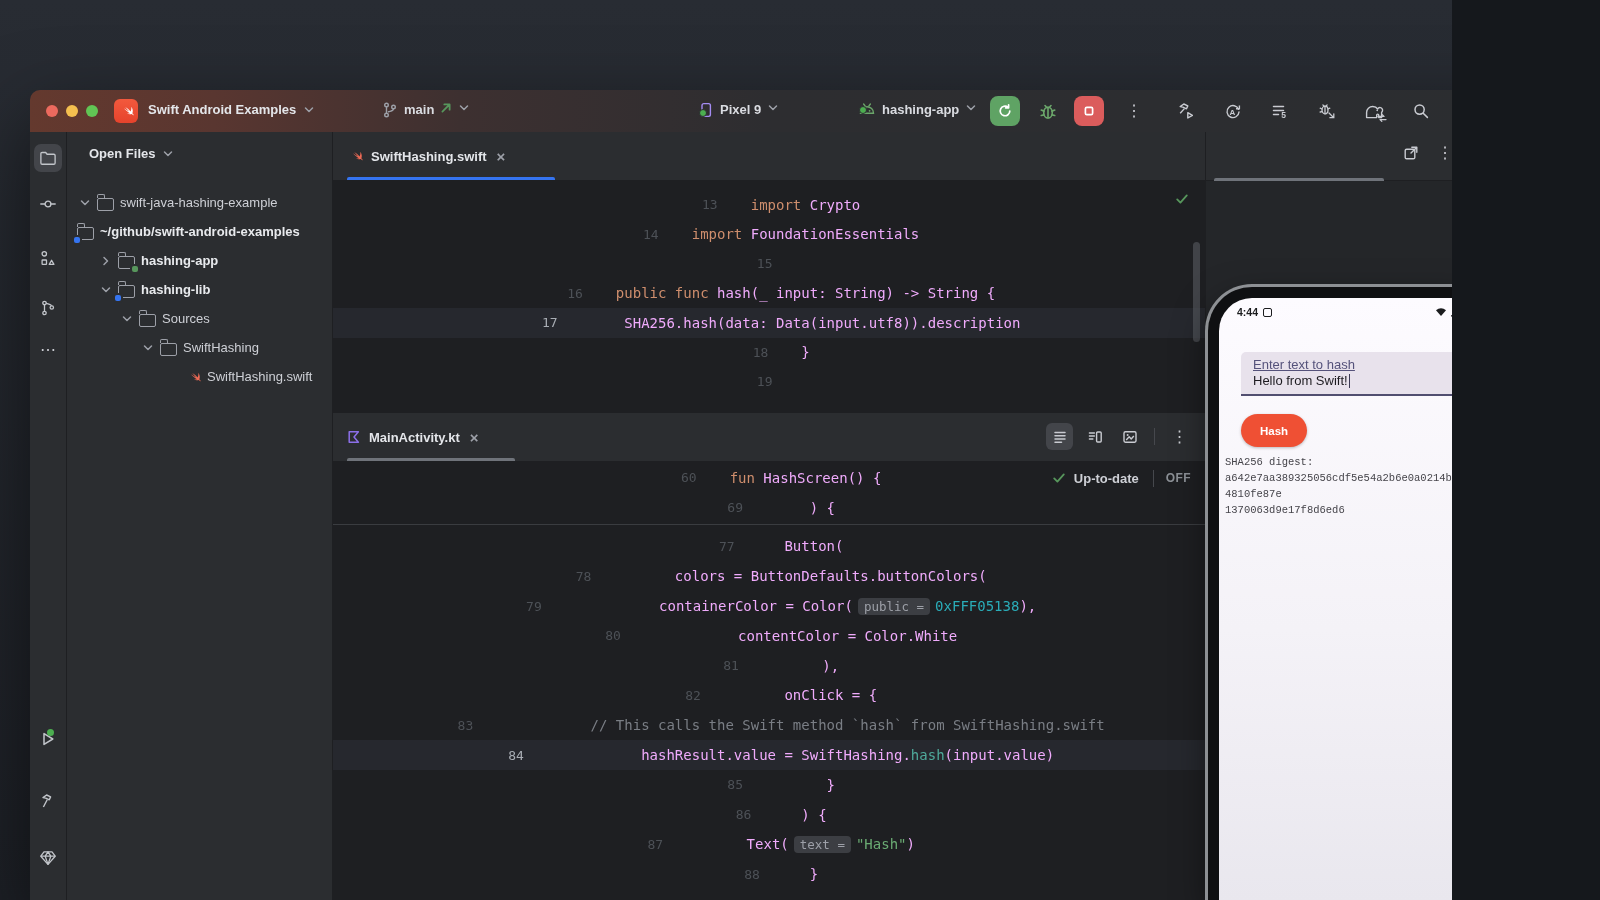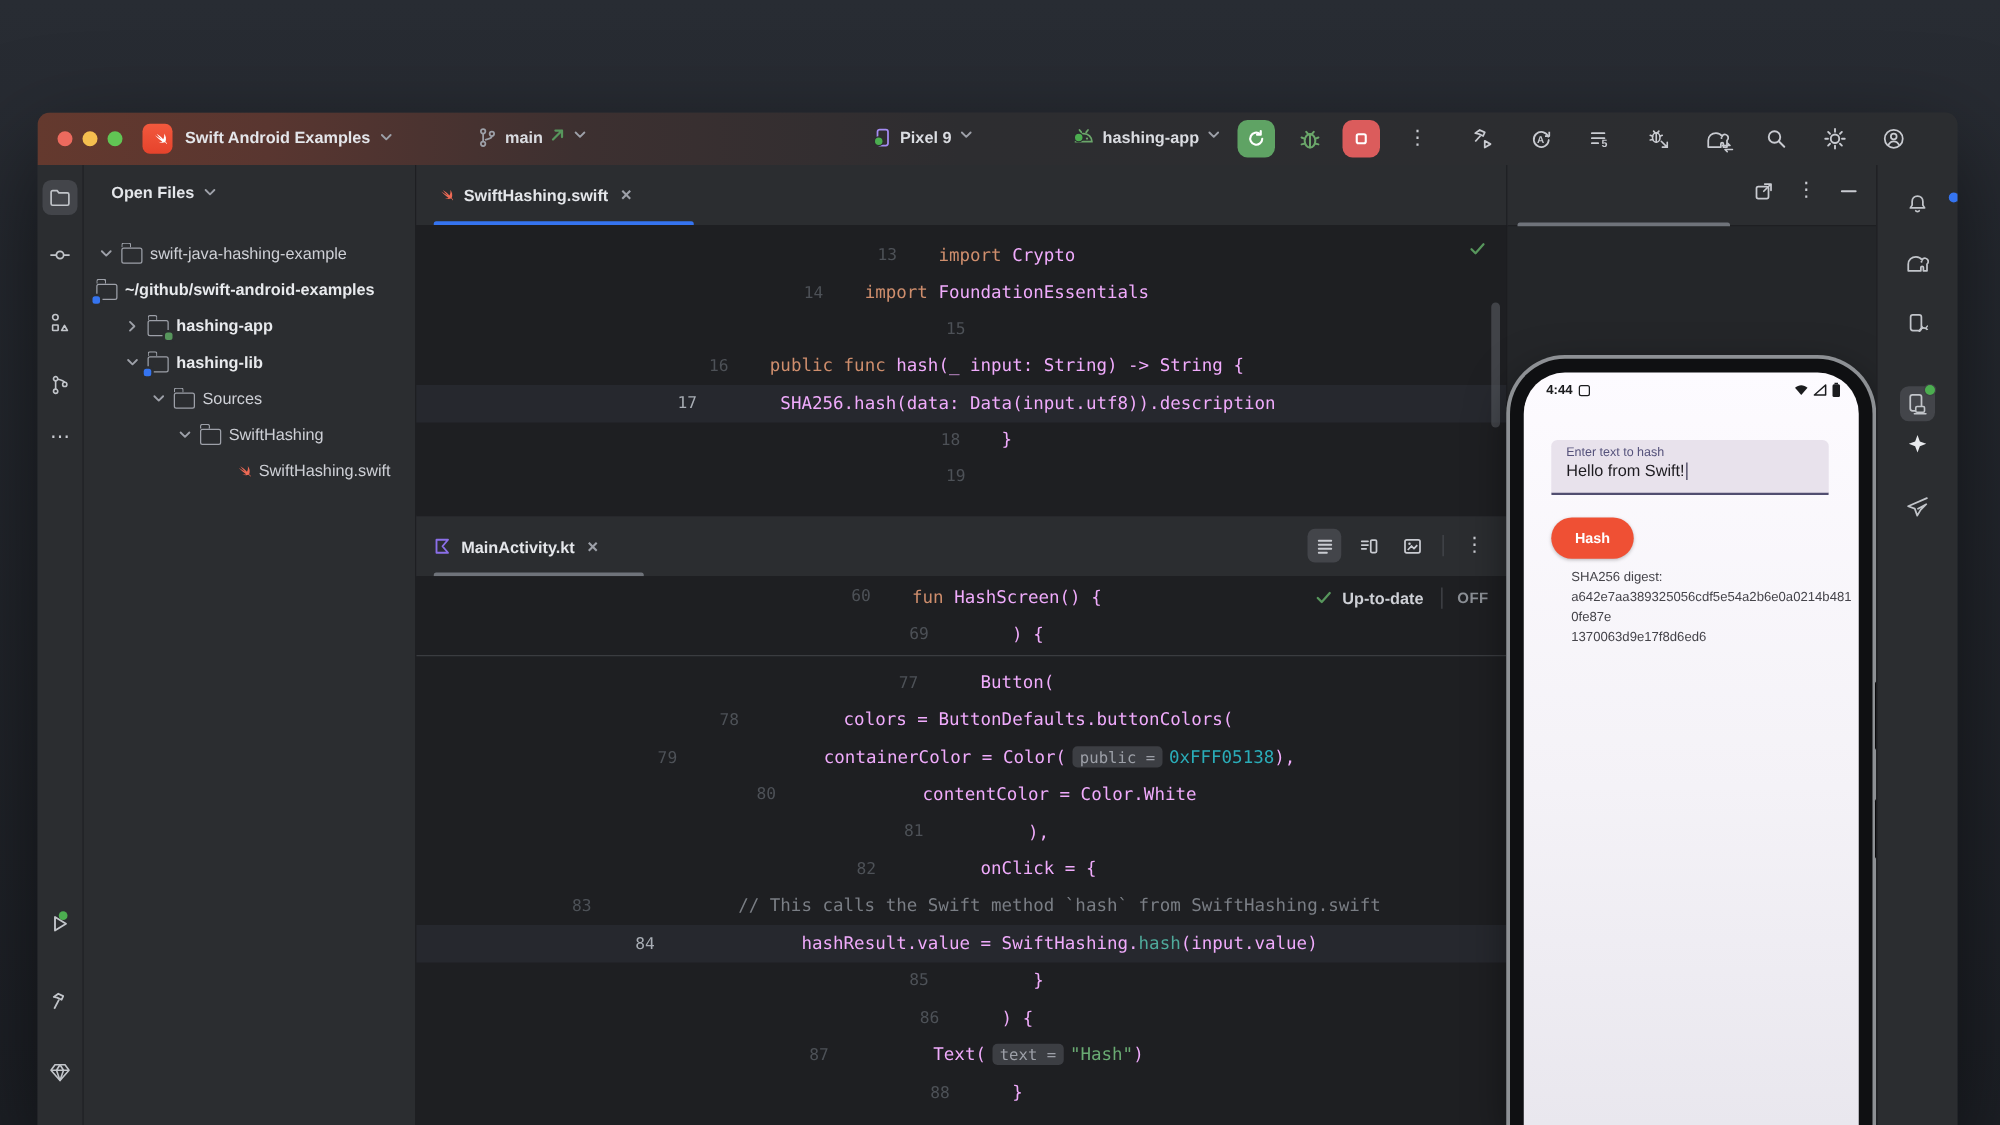--- a/index.html
+++ b/index.html
@@ -1,16 +1,16 @@
 <!DOCTYPE html>
 <html><head>
 <meta charset="utf-8">
 <style>
   html,body{margin:0;padding:0;background:#15181c;}
-  .stage{position:relative;width:1600px;height:900px;overflow:hidden;
+  .stage{position:relative;width:1452px;height:900px;overflow:hidden;
          background:linear-gradient(#282c33,#1d2026);font-family:"Liberation Sans",sans-serif;}
   .window{position:absolute;left:30px;top:90px;width:1536px;height:810px;background:#2b2d30;
           border-radius:10px 10px 0 0;overflow:hidden;box-shadow:0 30px 80px rgba(0,0,0,.55);
           color:#dfe1e5;font-size:13px;}
   
   .titlebar{position:relative;height:42px;flex:none;
      background:linear-gradient(90deg,#64392e 0%,#593630 12%,#3d3030 28%,#2d2d30 48%,#2b2d30 100%);}
   .tl-group{position:absolute;left:16px;top:15px;display:flex;gap:8px;}
   .tl{width:12px;height:12px;border-radius:50%;}
   .tl.r{background:#ec6a5e}.tl.y{background:#f5bf4f}.tl.g{background:#61c554}
@@ -81,27 +81,27 @@
          border-radius:44px 44px 0 0;box-shadow:0 0 0 3px #8d9094,0 12px 34px rgba(0,0,0,.5);}
   .sidebtn{position:absolute;right:-6px;width:4px;background:#0b0b0c;border-radius:2px;}
   .screen{position:absolute;left:11px;right:11px;top:11px;bottom:0;border-radius:33px 33px 0 0;
           background:linear-gradient(#fdfbff 0%,#f4f2f7 55%,#e9e7ee 100%);overflow:hidden;
           color:#1d1b20;font-size:13px;}
   .sbar{position:absolute;top:8px;left:18px;right:14px;display:flex;align-items:center;color:#1b1c1e;font-size:10.5px;font-weight:700;}
   .sbar .appic{width:7px;height:7px;border:1.4px solid #1b1c1e;border-radius:2px;margin-left:5px;}
   .sbar .right{margin-left:auto;display:flex;align-items:center;gap:3px;color:#1b1c1e;}
   .field{position:absolute;left:22px;top:54px;width:222px;height:44px;background:#e8e2ec;border-radius:5px 5px 0 0;
          border-bottom:2px solid #514e70;box-sizing:border-box;padding:5px 12px;}
-  .field .lab{font-size:10px;color:#55527b;}
+  .field .lab{font-size:13px;color:#55527b;text-decoration:underline;}
   .field .val{font-size:13px;color:#1d1b20;margin-top:1px;display:flex;align-items:center;}
   .caret{display:inline-block;width:1.5px;height:14px;background:#3c3a55;margin-left:1px;}
   .hashbtn{position:absolute;left:22px;top:116px;width:66px;height:33px;border-radius:17px;background:#ef5034;
            display:flex;align-items:center;justify-content:center;color:#fff;font-size:11.5px;font-weight:700;
            box-shadow:0 1px 3px rgba(0,0,0,.25);}
-  .digest{position:absolute;left:38px;top:156px;width:230px;font-size:10.5px;line-height:16px;color:#45444a;word-break:break-all;}
+  .digest{position:absolute;left:6px;top:156px;width:230px;font-size:10.5px;line-height:16px;color:#45444a;word-break:break-all;font-family:Liberation Mono, monospace;}
   
   .stripe-r{flex:1;background:#2b2d30;border-left:1px solid #1e1f22;position:relative;color:#c2c5ca;box-sizing:border-box;}
   .nbell{position:relative;}
   .nbell::after{content:"";position:absolute;right:-2px;top:-2px;width:8px;height:8px;border-radius:50%;background:#3574f0;border:1.5px solid #2b2d30;}
   .rdev{position:relative;}
   .rdev::after{content:"";position:absolute;right:-1px;top:-2px;width:8px;height:8px;border-radius:50%;background:#4cae50;border:1.5px solid #3d4043;}
   .greendot{position:absolute;width:7px;height:7px;border-radius:50%;background:#4cae50;}
   svg{display:block;}
   .ic12{width:12px;height:12px}.ic14{width:14px;height:14px}.ic16{width:16px;height:16px}
   .ic18{width:18px;height:18px}.ic20{width:20px;height:20px}

